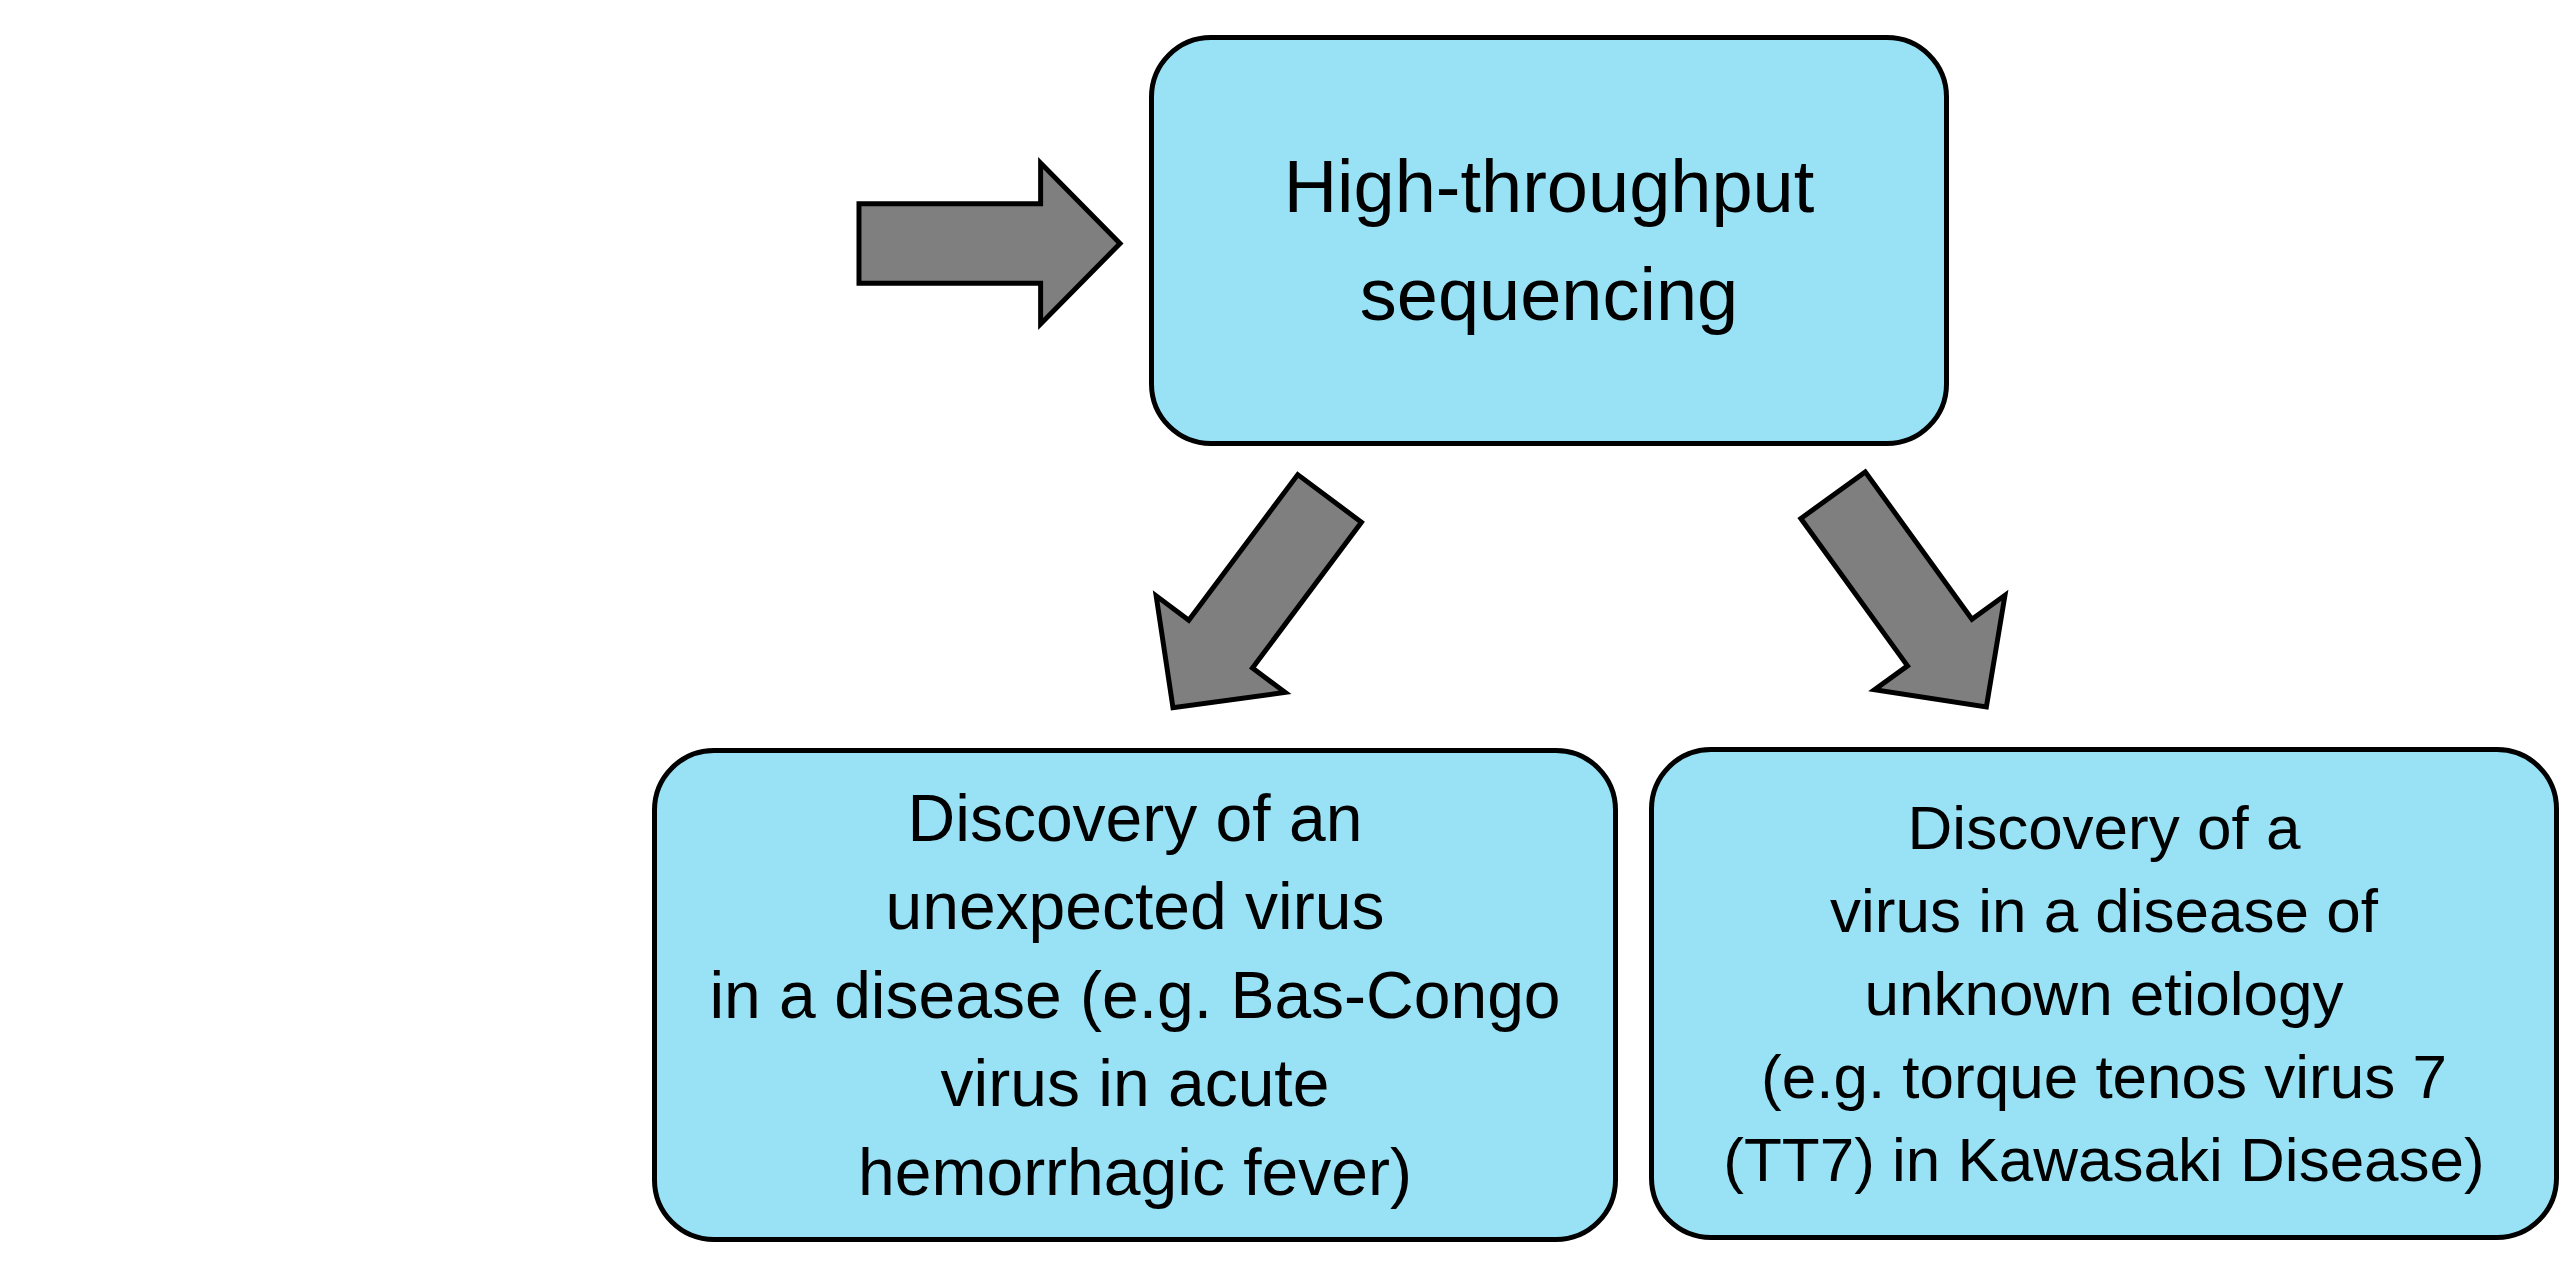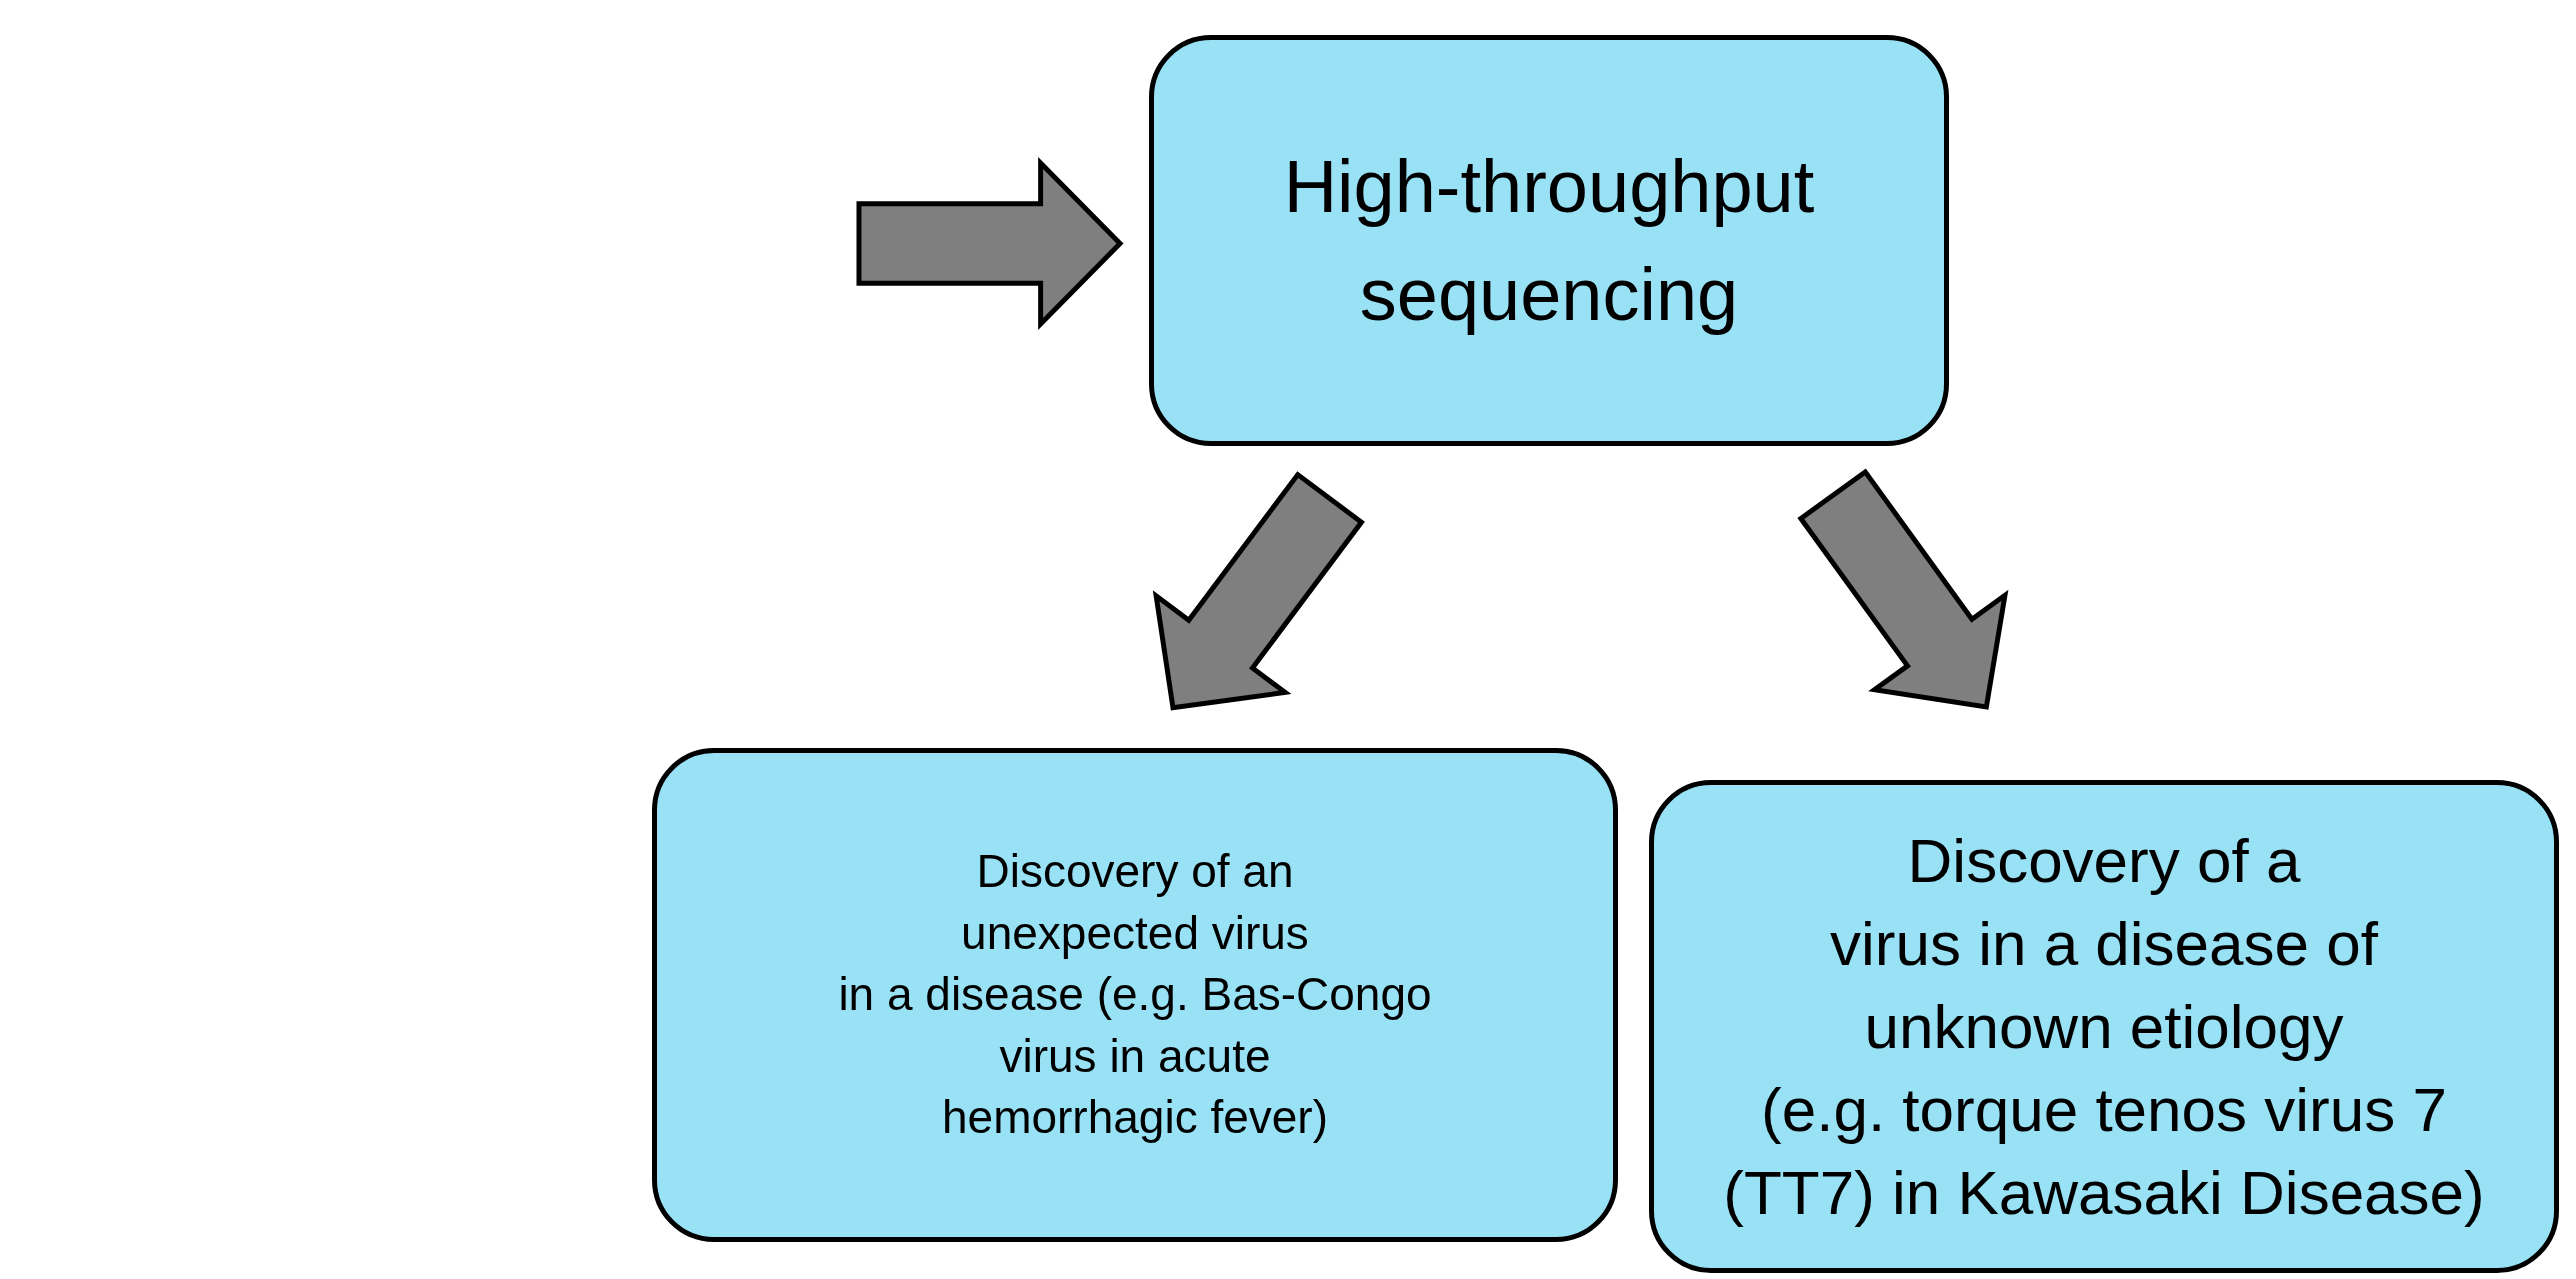--- a/index.html
+++ b/index.html
@@ -33,22 +33,22 @@
     text-align:center;
     color:var(--text);
     padding:10px 18px;
   }
   .node-text{
     white-space:pre-line;
     display:block;
   }
   .node-1{left:29px;top:23px;width:788px;height:410px;font-size:66px;line-height:1.26;}
   .node-2{left:1149px;top:35px;width:800px;height:411px;font-size:74px;line-height:1.45;align-items:center;}
-  .node-3{left:652px;top:748px;width:966px;height:494px;font-size:46px;line-height:1.34;justify-content:center;}
-  .node-4{left:1649px;top:747px;width:910px;height:493px;font-size:62px;line-height:1.34;margin-top:33px;}
+  .node-3{left:652px;top:748px;width:966px;height:494px;font-size:66px;line-height:1.34;justify-content:center;}
+  .node-4{left:1649px;top:747px;width:910px;height:493px;font-size:62px;line-height:1.34;}
   .arrow{
     position:absolute;
     overflow:visible;
   }
   .arrow polygon{
     fill:var(--arrow-fill);
     stroke:var(--arrow-border);
     stroke-width:5;
     stroke-linejoin:miter;
   }

